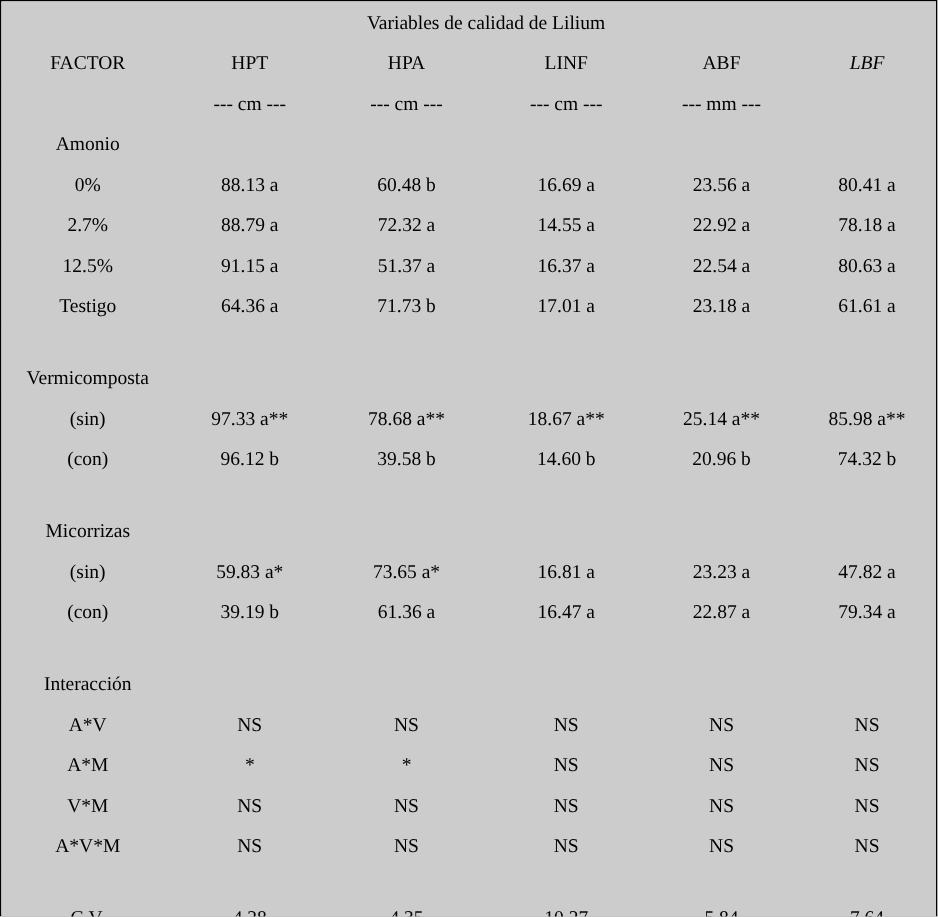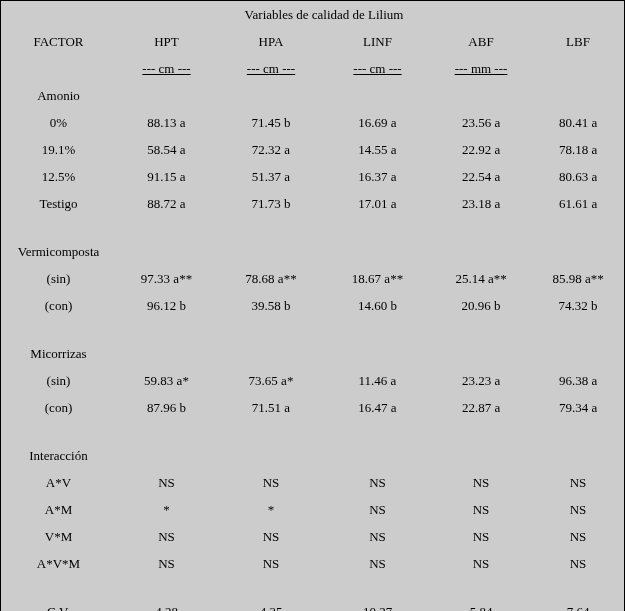--- a/index.html
+++ b/index.html
@@ -48,32 +48,31 @@
     font-weight: bold;
     font-size: 14px;
   }
   .hdr-sub {
     font-weight: bold;
     font-size: 13.5px;
   }
   .units {
     font-size: 12.5px;
     letter-spacing: 0px;
-    text-decoration: underline;
   }
   .group-label {
     text-align: left;
     padding-left: 8px;
   }
   .sub-label {
     text-align: center;
   }
   .row-h { height: 27px; }
   .row-blank { height: 21px; }
-  .lbf-cell { font-weight: bold; font-size: 13.5px; }
+  .lbf-cell { font-weight: bold; font-size: 13.5px; font-style: italic; }
 </style>
 </head>
 <body>
 
 <div class="table-wrap">
   <table class="t">
     <colgroup>
       <col style="width:115px">
       <col style="width:101px">
       <col style="width:108px">
@@ -109,44 +108,44 @@
         <td class="group-label hr-b">Amonio</td>
         <td class="vr-l vr-r hr-b"></td>
         <td class="vr-r hr-b"></td>
         <td class="vr-r hr-b"></td>
         <td class="vr-r hr-b"></td>
         <td class="vr-l hr-b"></td>
       </tr>
       <tr class="row-h">
         <td class="sub-label hr-b">0%</td>
         <td class="vr-l vr-r hr-b">88.13 a</td>
-        <td class="vr-r hr-b">71.45 b</td>
+        <td class="vr-r hr-b">60.48 b</td>
         <td class="vr-r hr-b">16.69 a</td>
         <td class="vr-r hr-b">23.56 a</td>
         <td class="vr-l hr-b">80.41 a</td>
       </tr>
       <tr class="row-h">
-        <td class="sub-label hr-b">19.1%</td>
-        <td class="vr-l vr-r hr-b">58.54 a</td>
+        <td class="sub-label hr-b">2.7%</td>
+        <td class="vr-l vr-r hr-b">88.79 a</td>
         <td class="vr-r hr-b">72.32 a</td>
         <td class="vr-r hr-b">14.55 a</td>
         <td class="vr-r hr-b">22.92 a</td>
         <td class="vr-l hr-b">78.18 a</td>
       </tr>
       <tr class="row-h">
         <td class="sub-label hr-b">12.5%</td>
         <td class="vr-l vr-r hr-b">91.15 a</td>
         <td class="vr-r hr-b">51.37 a</td>
         <td class="vr-r hr-b">16.37 a</td>
         <td class="vr-r hr-b">22.54 a</td>
         <td class="vr-l hr-b">80.63 a</td>
       </tr>
       <tr class="row-h">
         <td class="sub-label hr-b">Testigo</td>
-        <td class="vr-l vr-r hr-b">88.72 a</td>
+        <td class="vr-l vr-r hr-b">64.36 a</td>
         <td class="vr-r hr-b">71.73 b</td>
         <td class="vr-r hr-b">17.01 a</td>
         <td class="vr-r hr-b">23.18 a</td>
         <td class="vr-l hr-b">61.61 a</td>
       </tr>
 
       <tr class="row-blank">
         <td class="hr-b"></td>
         <td class="vr-l vr-r hr-b"></td>
         <td class="vr-r hr-b"></td>
@@ -193,28 +192,28 @@
         <td class="vr-l vr-r hr-b"></td>
         <td class="vr-r hr-b"></td>
         <td class="vr-r hr-b"></td>
         <td class="vr-r hr-b"></td>
         <td class="vr-l hr-b"></td>
       </tr>
       <tr class="row-h">
         <td class="sub-label hr-b">(sin)</td>
         <td class="vr-l vr-r hr-b">59.83 a*</td>
         <td class="vr-r hr-b">73.65 a*</td>
-        <td class="vr-r hr-b">11.46 a</td>
+        <td class="vr-r hr-b">16.81 a</td>
         <td class="vr-r hr-b">23.23 a</td>
-        <td class="vr-l hr-b">96.38 a</td>
+        <td class="vr-l hr-b">47.82 a</td>
       </tr>
       <tr class="row-h">
         <td class="sub-label hr-b">(con)</td>
-        <td class="vr-l vr-r hr-b">87.96 b</td>
-        <td class="vr-r hr-b">71.51 a</td>
+        <td class="vr-l vr-r hr-b">39.19 b</td>
+        <td class="vr-r hr-b">61.36 a</td>
         <td class="vr-r hr-b">16.47 a</td>
         <td class="vr-r hr-b">22.87 a</td>
         <td class="vr-l hr-b">79.34 a</td>
       </tr>
       <tr class="row-blank">
         <td class="hr-b"></td>
         <td class="vr-l vr-r hr-b"></td>
         <td class="vr-r hr-b"></td>
         <td class="vr-r hr-b"></td>
         <td class="vr-r hr-b"></td>

